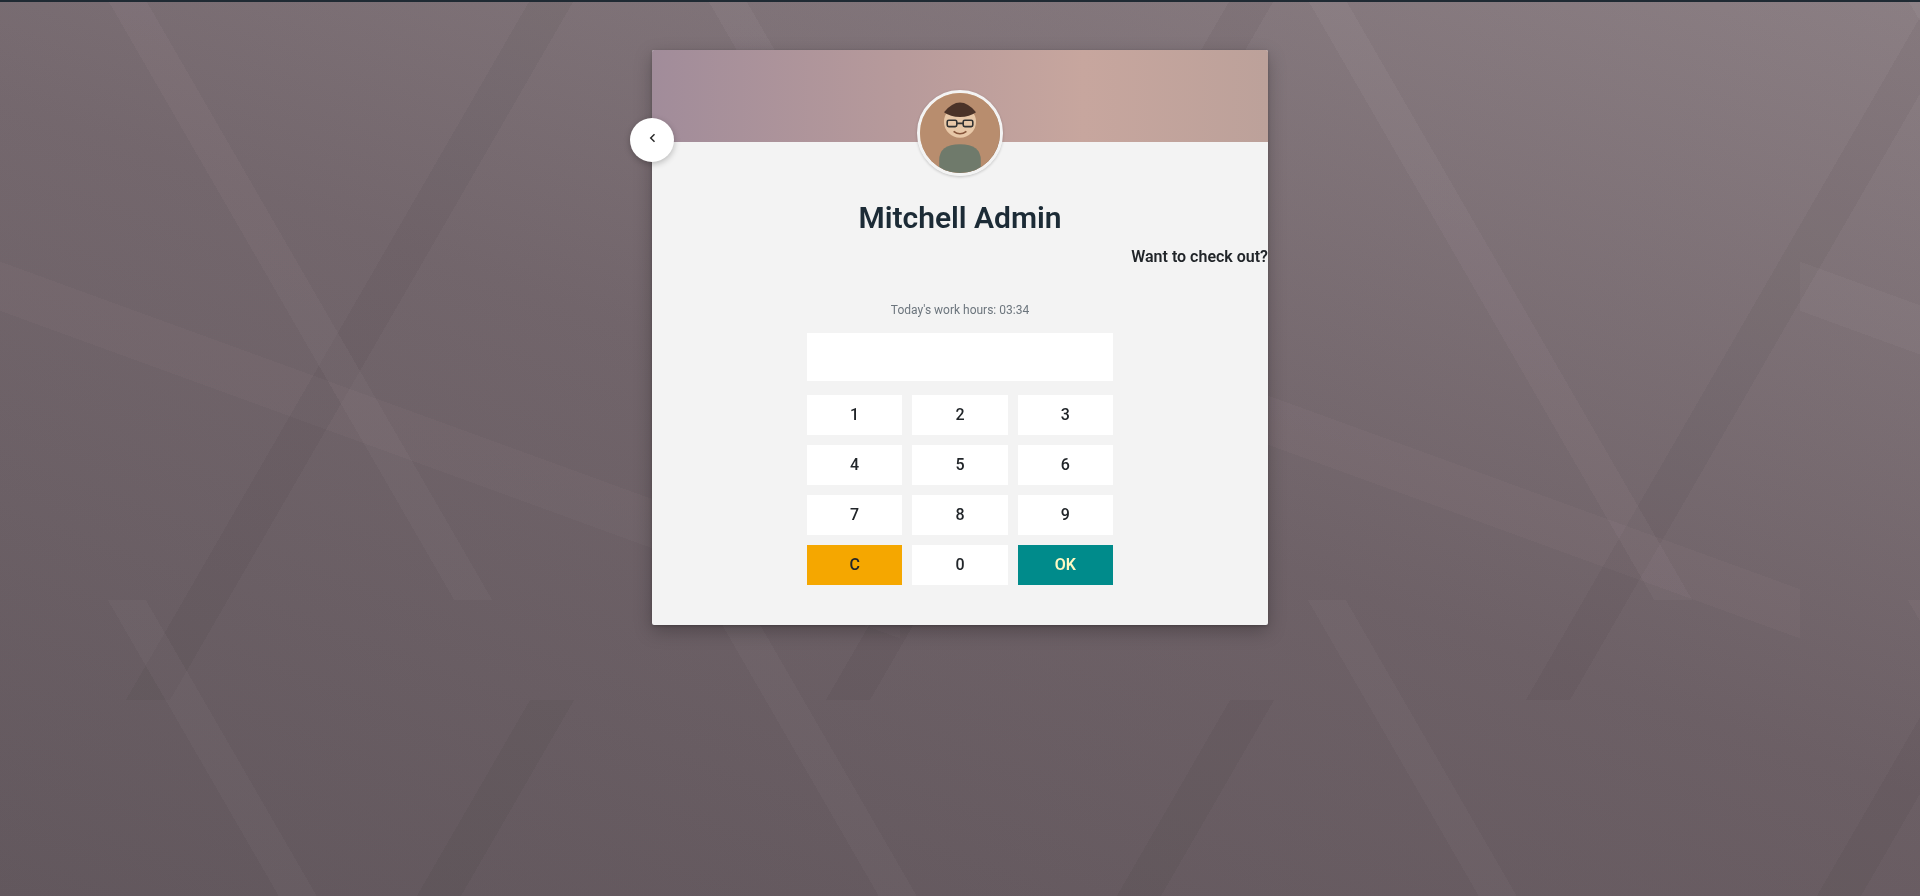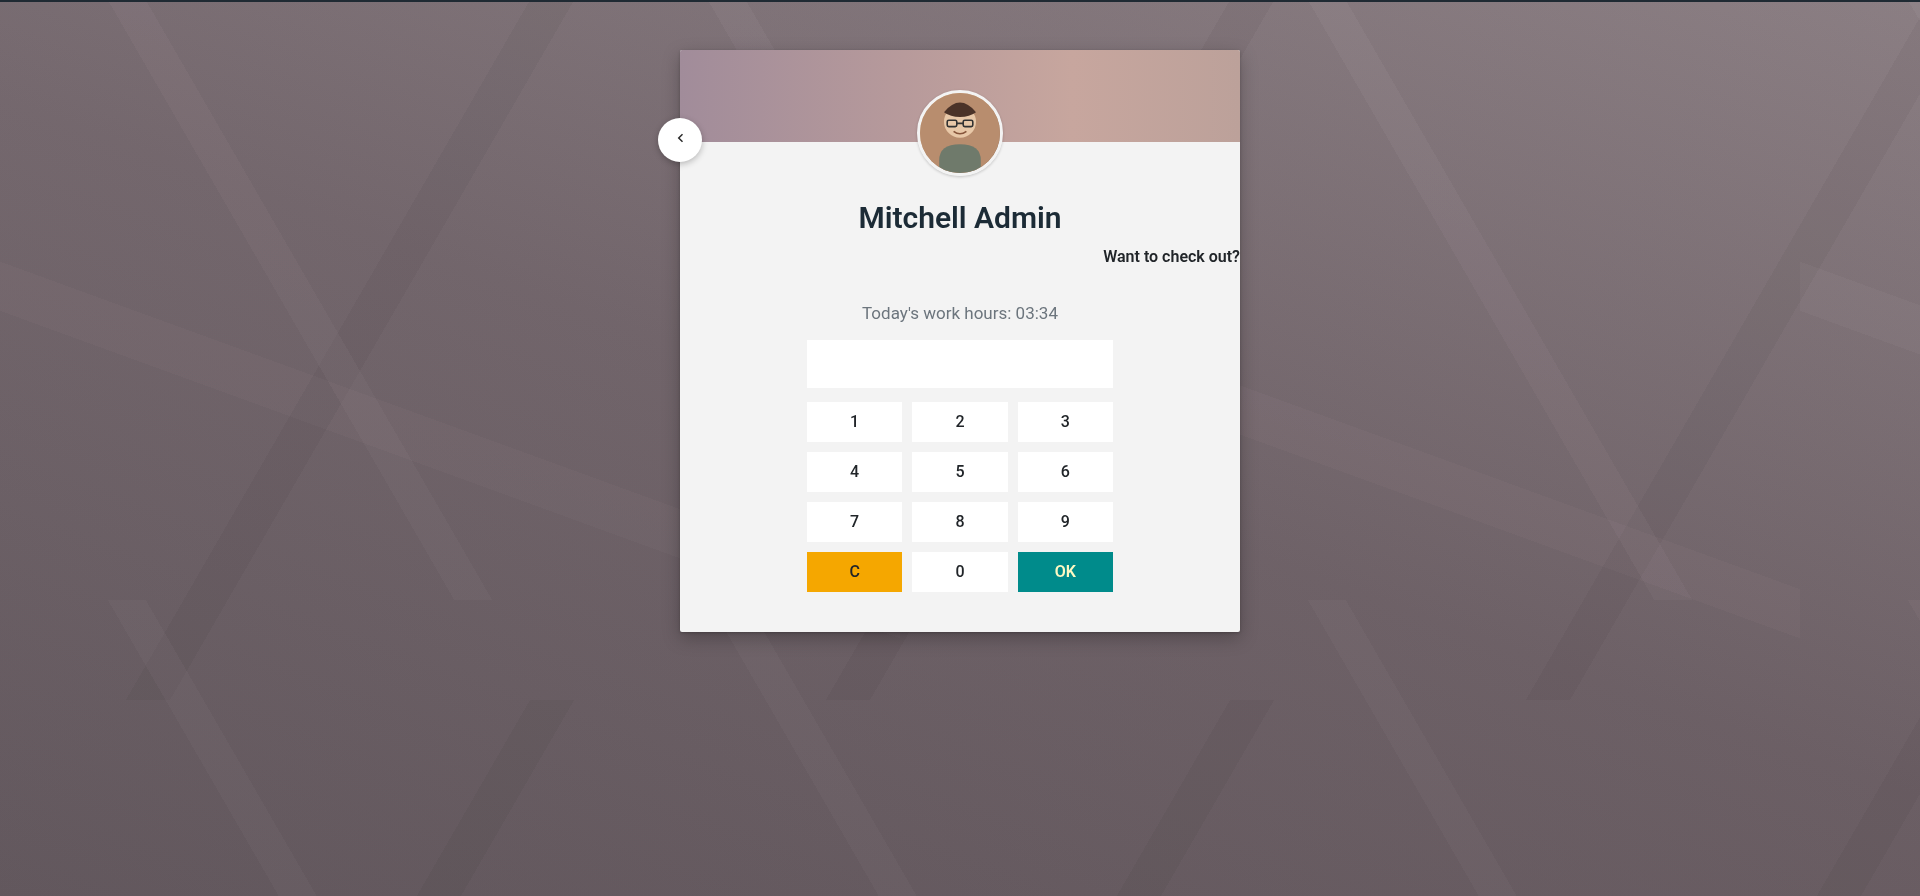--- a/index.html
+++ b/index.html
@@ -31,21 +31,21 @@
       background-size: 900px 900px;
     }
 
     .topbar {
       position: absolute; top: 0; left: 0; right: 0; height: 2px;
       background: #1f2a33;
     }
 
     .card-wrap {
       position: absolute; left: 50%; top: 50px; transform: translateX(-50%);
-      width: 560px;
+      width: 616px;
     }
 
     .card {
       width: 100%;
       background: #f3f3f3;
       box-shadow: 0 6px 18px rgba(0,0,0,.25), 0 1px 3px rgba(0,0,0,.2);
       border-radius: 2px;
       position: relative;
       padding-bottom: 40px;
     }
@@ -90,21 +90,21 @@
     .subtitle {
       text-align: right;
       font-size: 16px;
       font-weight: 600;
       color: #212529;
       margin-top: 12px;
     }
     .meta {
       text-align: center;
       color: #6c757d;
-      font-size: 17px;
+      font-size: 12px;
       margin-top: 36px;
       line-height: 1.4;
     }
 
     .pin-display {
       width: 306px; height: 48px;
       background: #fff;
       margin: 14px auto 14px;
     }
 

